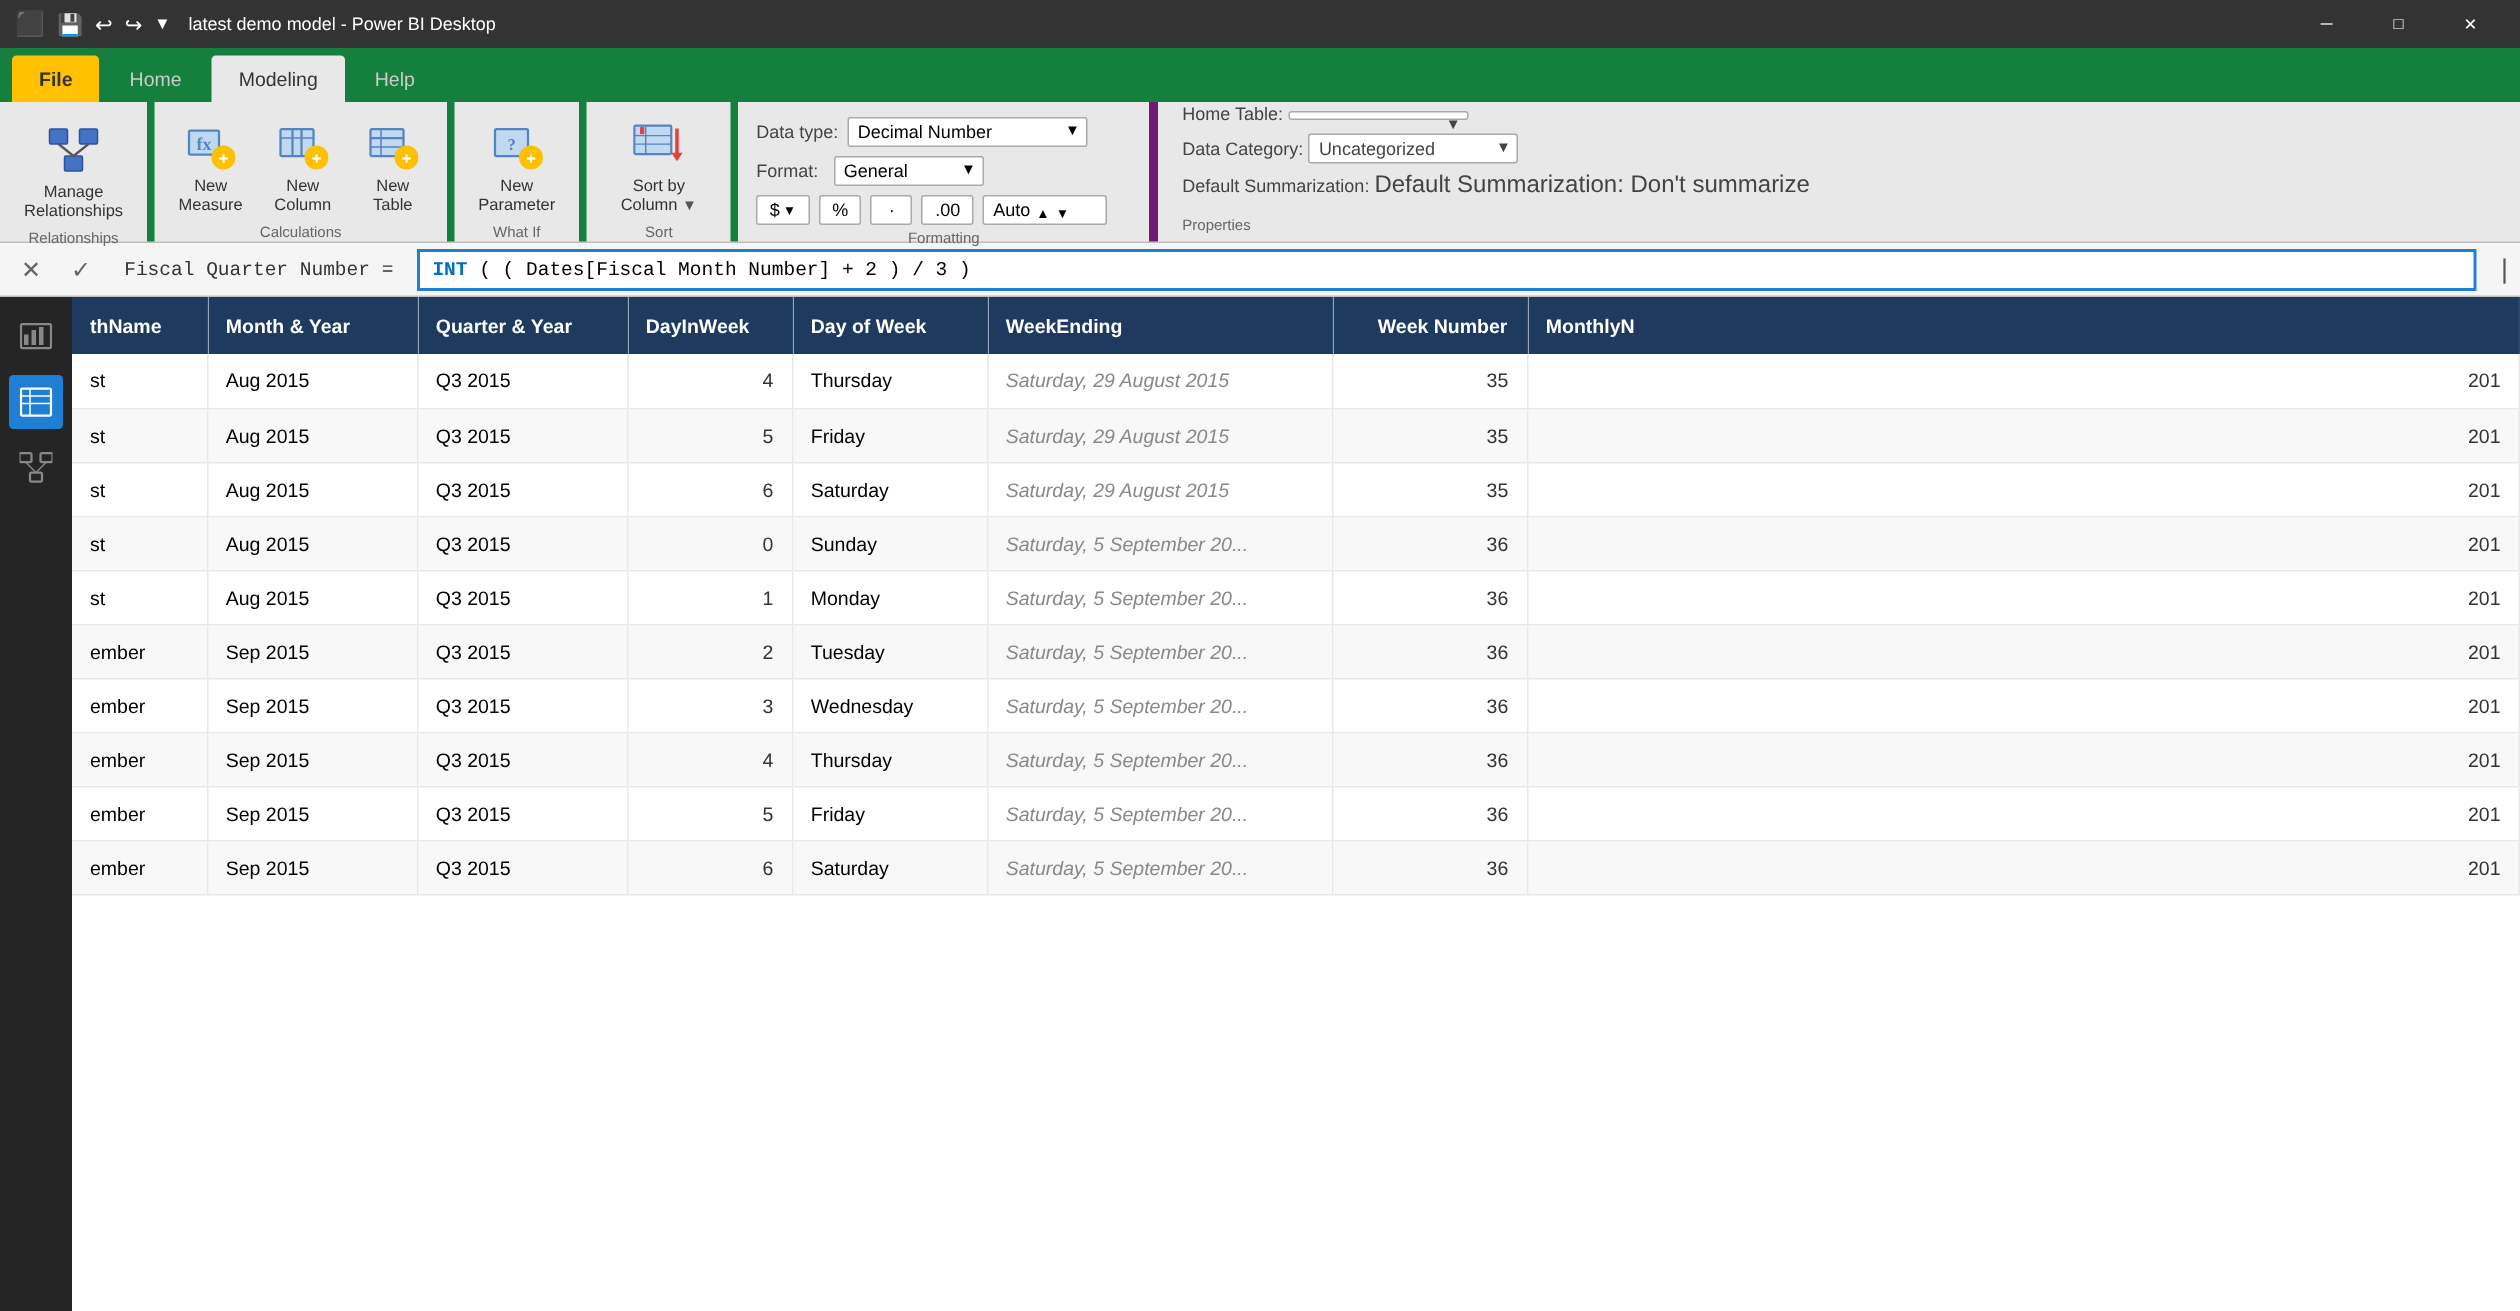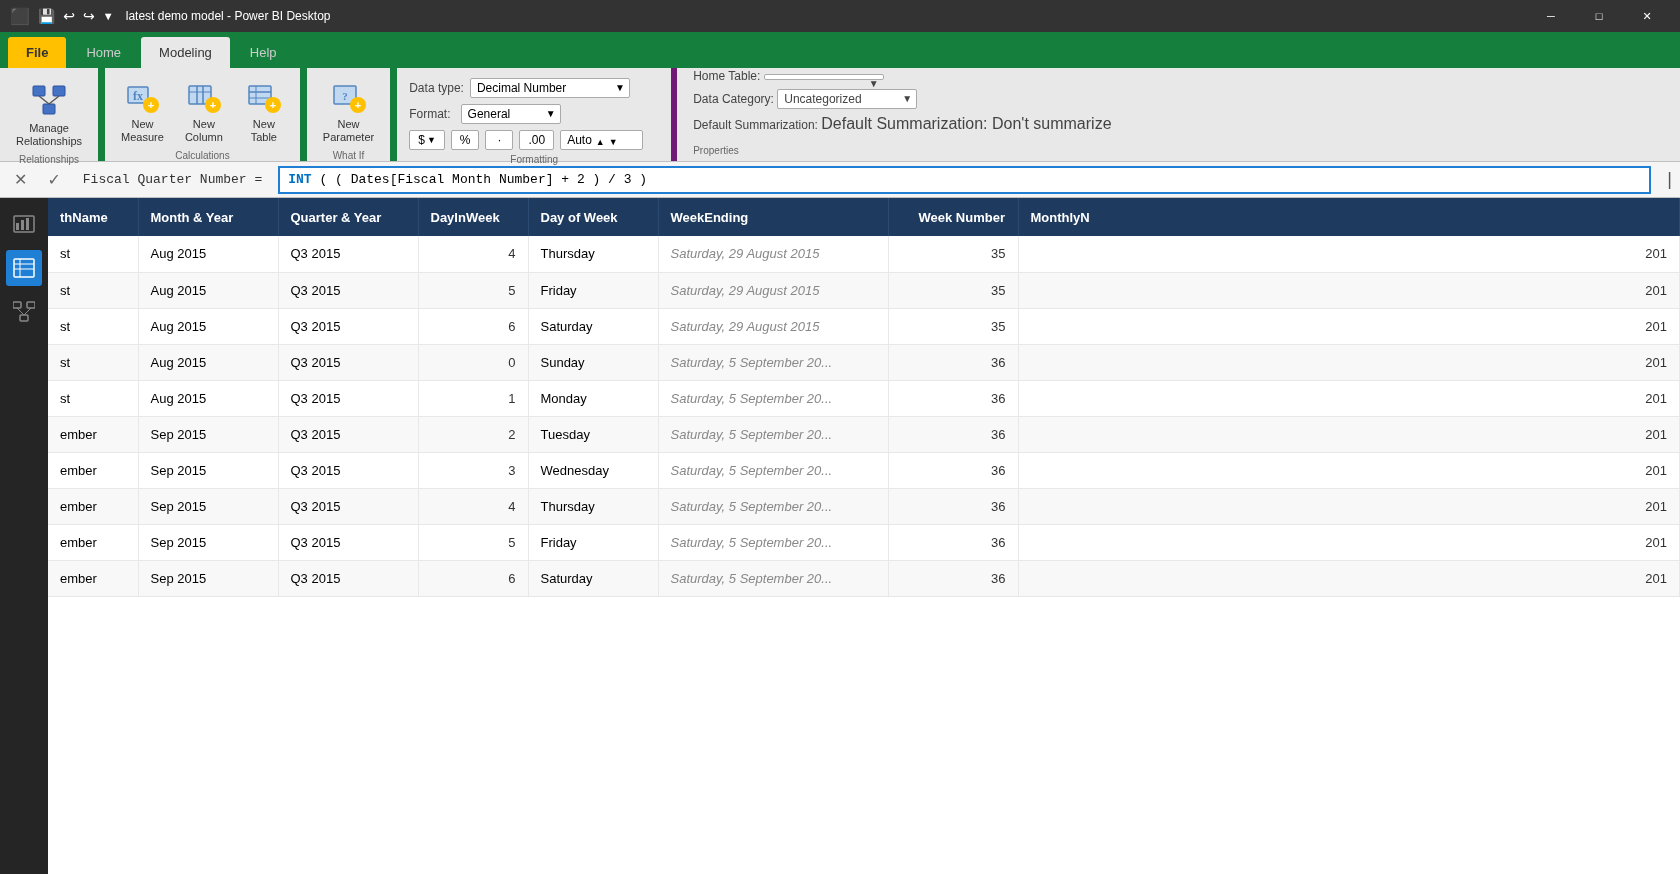--- a/index.html
+++ b/index.html
@@ -68,21 +68,21 @@
       background: #e8e8e8;
       border-bottom: 1px solid #c0c0c0;
       display: flex;
       align-items: stretch;
       height: 94px;
     }
     .ribbon-group {
       display: flex;
       flex-direction: column;
       align-items: center;
-      border-right: 7px solid #15803d;
+      border-right: 5px solid #15803d;
       padding: 4px 8px 0 8px;
     }
     .ribbon-group-content {
       display: flex;
       gap: 4px;
       flex: 1;
       align-items: flex-start;
       padding-top: 4px;
     }
     .ribbon-group-label {
@@ -397,20 +397,39 @@
             <circle cx="26" cy="24" r="8" fill="#ffc000"></circle>
             <text x="26" y="28" font-size="11" fill="white" font-weight="bold" text-anchor="middle">+</text>
           </svg>
         </div>
         <span class="btn-label">New<br>Parameter</span>
       </div>
     </div>
     <div class="ribbon-group-label">What If</div>
   </div>
 
+  <div class="ribbon-group">
+    <div class="ribbon-group-content">
+      <div class="ribbon-btn sort-by-btn">
+        <div class="icon-area">
+          <svg width="38" height="36" viewBox="0 0 38 36">
+            <rect x="2" y="3" width="26" height="20" rx="1" fill="#c0d8f0" stroke="#5585c0" stroke-width="1.5"></rect>
+            <line x1="2" y1="10" x2="28" y2="10" stroke="#5585c0" stroke-width="1"></line>
+            <line x1="2" y1="16" x2="28" y2="16" stroke="#5585c0" stroke-width="1"></line>
+            <line x1="10" y1="3" x2="10" y2="23" stroke="#5585c0" stroke-width="1"></line>
+            <rect x="6" y="4" width="3" height="5" fill="#e84040" rx="0.5"></rect>
+            <line x1="32" y1="5" x2="32" y2="26" stroke="#e84040" stroke-width="2.5"></line>
+            <polygon points="28,22 36,22 32,28" fill="#e84040"></polygon>
+          </svg>
+        </div>
+        <span class="btn-label">Sort by<br>Column <span class="dropdown-arrow">▼</span></span>
+      </div>
+    </div>
+    <div class="ribbon-group-label">Sort</div>
+  </div>
 
   <div class="ribbon-group ribbon-formatting" style="align-items:flex-start; padding:6px 12px 0 12px; min-width: 280px;">
     <div class="ribbon-group-content" style="flex-direction:column; gap:4px; width:100%;">
       <div class="format-row">
         <span class="prop-label">Data type:</span>
         <div class="prop-dropdown" style="min-width:160px;">
           <span>Decimal Number</span>
           <span style="position:absolute;right:4px;top:3px;font-size:10px;">▼</span>
         </div>
       </div>

